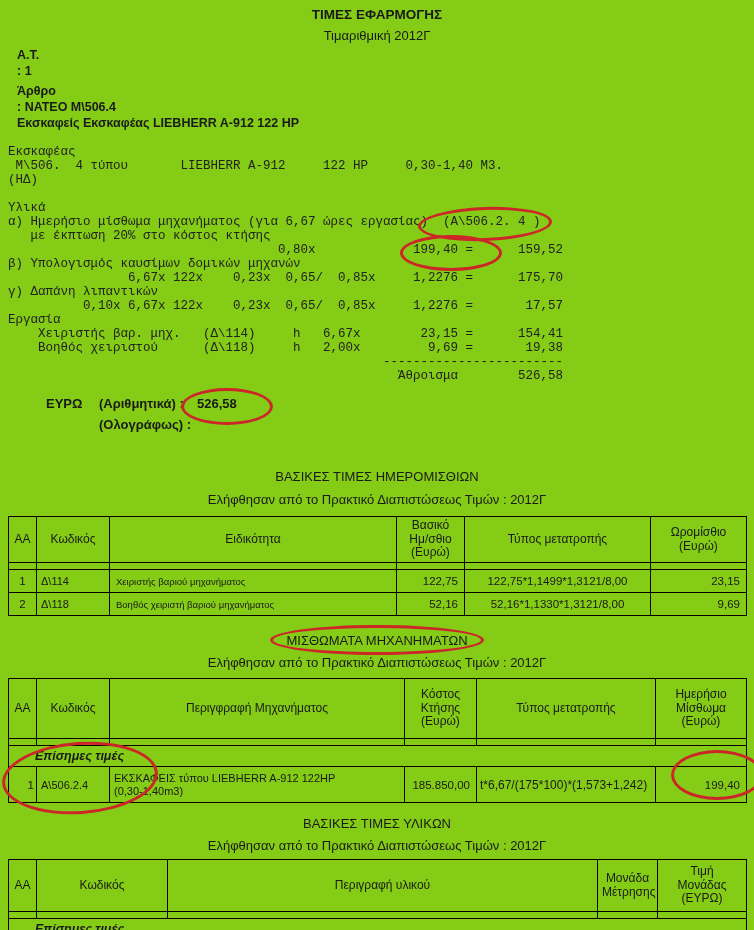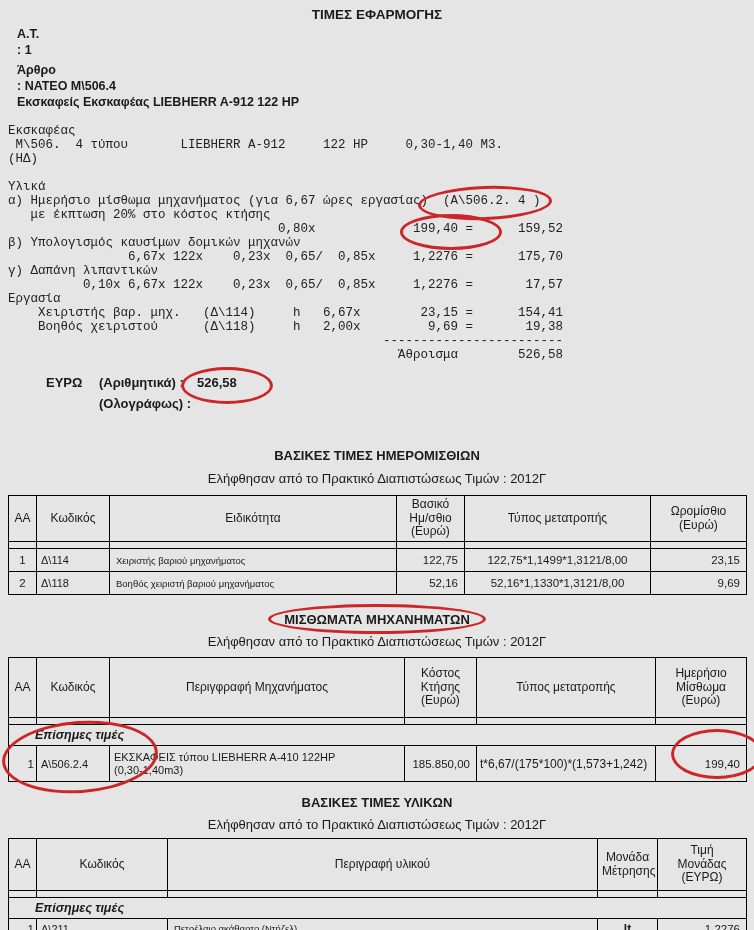--- a/index.html
+++ b/index.html
@@ -1,18 +1,18 @@
 <!DOCTYPE html>
 <html><head>
 <meta charset="utf-8">
 <style>
   html,body{margin:0;padding:0;background:#ffffff;}
   .doc{
     width:754px;height:930px;position:relative;overflow:hidden;
-    background:#e5e5e5;color:#1a1a1a;
+    background:#84cc16;color:#1a1a1a;
     font-family:"Liberation Sans","DejaVu Sans",sans-serif;
     padding-top:6px;box-sizing:border-box;
   }
   .center{text-align:center;}
   .doc-title{font-size:13.5px;font-weight:bold;line-height:17px;}
   .doc-subtitle{font-size:13px;line-height:17px;margin-top:4px;}
   .hline{display:flex;margin-left:17px;font-weight:bold;font-size:12.5px;line-height:16px;flex-direction:column;}
   .hline.at{margin-top:3px;}
   .hline.arthro{margin-top:4px;}
   .hl-label{width:34px;}
@@ -31,21 +31,21 @@
 
   .euro{margin-top:13px;font-size:13px;}
   .euro-line1{display:flex;align-items:baseline;margin-left:46px;font-weight:bold;}
   .euro-label{width:53px;}
   .euro-numlabel{width:96px;}
   .euro-valwrap{position:relative;margin-left:2px;}
   .euro-line2{display:flex;align-items:baseline;margin-left:99px;margin-top:6px;}
   .euro-wordslabel{font-weight:bold;}
   .euro-words{font-size:10.5px;color:#333;margin-left:5px;letter-spacing:.2px;}
 
-  .sec-title{font-size:13px;font-weight:bold;line-height:17px;}
+  .sec-title{font-size:13px;font-weight:normal;line-height:17px;}
   .sec-sub{font-size:13px;line-height:17px;margin-top:6px;}
   .t1-title{margin-top:36px;}
   .t2-title{margin-top:16px;}
   .t3-title{margin-top:12px;}
   .t2-sub,.t3-sub{margin-top:5px;}
   .circle-wrap{position:relative;display:inline-block;}
   .circle-wrap .ellipse{left:-16px;right:-16px;top:-7px;bottom:-6px;}
 
   .tablewrap{position:relative;margin:8px 0 0 8px;width:738px;}
   .t2wrap{margin-top:7px;}
@@ -69,20 +69,21 @@
   .formula{text-align:center;font-size:11.5px;}
   .formula-sm{text-align:left;font-size:12px;padding-left:3px;}
   .unit{text-align:center;font-size:12px;font-weight:bold;}
 </style>
 </head>
 <body>
 
 <div class="doc">
 
   <div class="center doc-title">ΤΙΜΕΣ ΕΦΑΡΜΟΓΗΣ</div>
+  <div class="center doc-subtitle">Τιμαριθμική 2012Γ</div>
 
   <div class="hline at">
     <span class="hl-label">Α.Τ.</span>
     <span>: 1</span>
   </div>
   <div class="hline arthro">
     <span class="hl-label">Άρθρο</span>
     <span class="hl-code">: ΝΑΤΕΟ Μ\506.4</span>
     <span>Εκσκαφείς Εκσκαφέας LIEBHERR A-912 122 HP</span>
   </div>
@@ -212,21 +213,21 @@
             <td></td>
             <td></td>
             <td></td>
       </tr>
       <tr class="band">
         <td colspan="6" class="band-label">Επίσημες τιμές</td>
       </tr>
       <tr class="r36">
         <td class="aa-r">1</td>
         <td class="code">Α\506.2.4</td>
-        <td class="desc-md">ΕΚΣΚΑΦΕΙΣ τύπου LIEBHERR A-410 122HP
+        <td class="desc-md">ΕΚΣΚΑΦΕΙΣ τύπου LIEBHERR A-912 122HP
 (0,30-1,40m3)</td>
         <td class="num">185.850,00</td>
         <td class="formula-sm">t*6,67/(175*100)*(1,573+1,242)</td>
         <td class="num">199,40</td>
       </tr>
     </tbody>
       </table>
     <div class="ellipse" style="left:-6px;top:64px;width:150px;height:66px;transform:rotate(-4deg);"></div>
     <div class="ellipse" style="left:663px;top:72px;width:86px;height:44px;"></div>
   </div>

